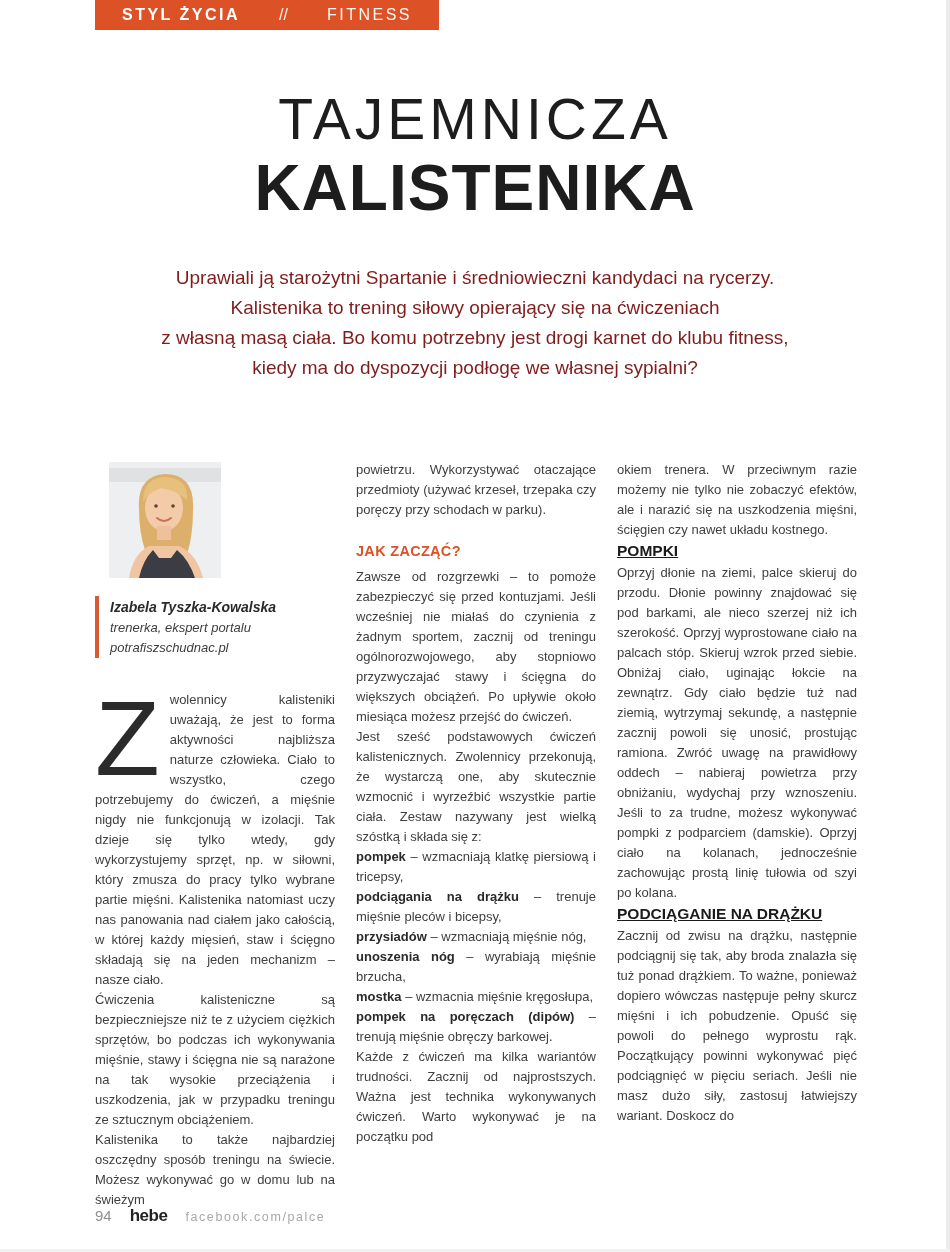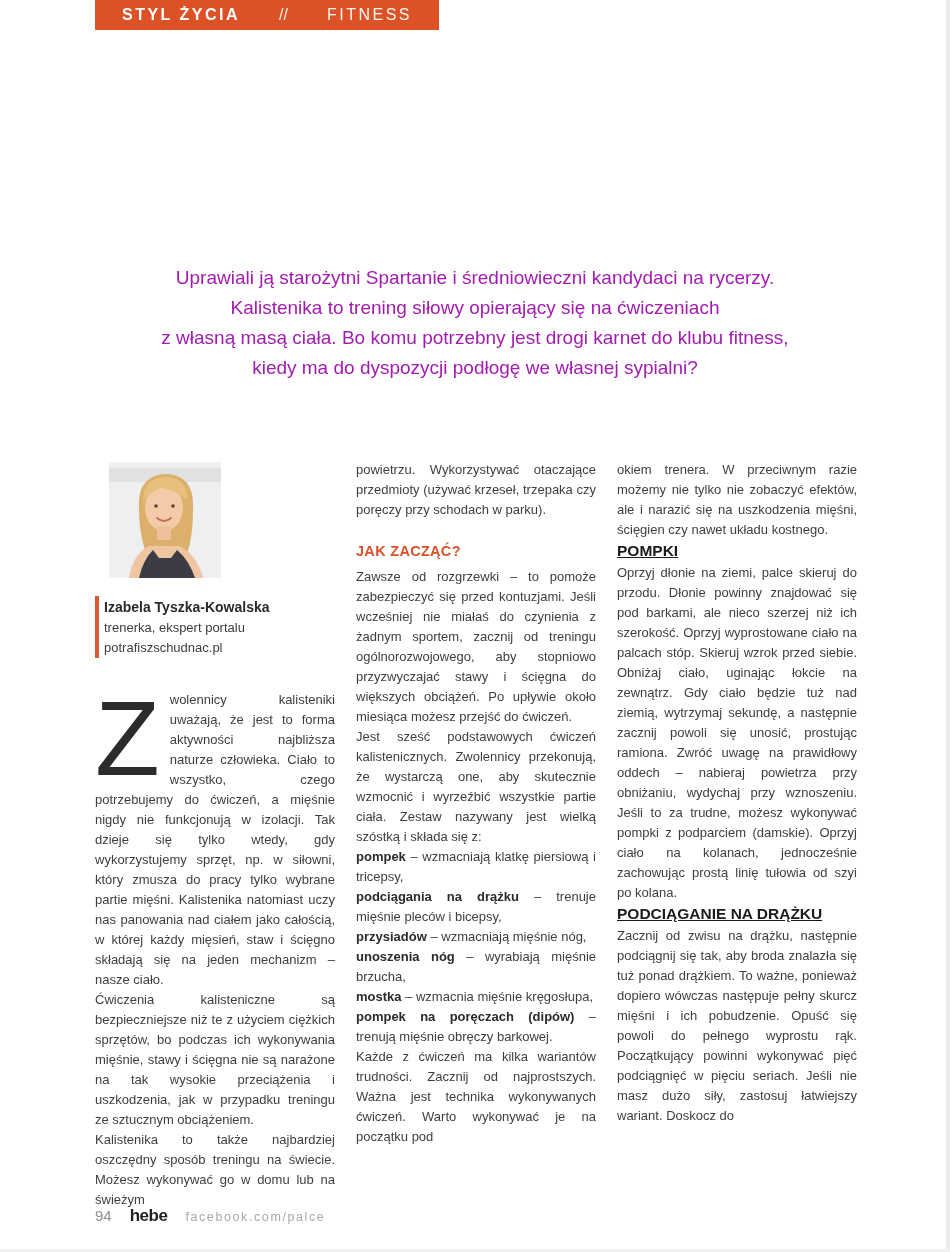--- a/index.html
+++ b/index.html
@@ -16,29 +16,29 @@
   .badge .sep{margin:0 9px;font-size:16px;opacity:.9;}
   .badge .light{font-weight:normal;font-size:16px;letter-spacing:2.5px;opacity:.95;}
 
   
   .title{position:absolute;top:86px;left:0;width:100%;margin:0;text-align:center;color:#1d1d1d;}
   .title .line1{display:block;font-size:57px;font-weight:300;letter-spacing:4px;line-height:66px;}
   .title .line2{display:block;font-size:64px;font-weight:bold;letter-spacing:1px;line-height:72px;}
 
   
   .intro{position:absolute;top:263px;left:50%;transform:translateX(-50%);width:740px;
-         text-align:center;color:#a21caf;font-size:19px;font-weight:300;line-height:30px;}
+         text-align:center;color:#7f1d1d;font-size:19px;font-weight:300;line-height:30px;}
 
   
   .columns{position:absolute;top:460px;left:95px;width:762px;display:flex;gap:21px;}
   .col{width:240px;color:#3e3e3e;font-size:13px;line-height:20px;text-align:justify;}
   .col p{margin:0;}
 
   .portrait{width:112px;height:116px;margin:2px 0 18px 14px;display:block;}
-  .author-caption{border-left:4px solid #d95b33;padding-left:5px;margin:0 0 32px 0;}
+  .author-caption{border-left:4px solid #d95b33;padding-left:11px;margin:0 0 32px 0;font-style:italic;}
   .author-name{font-weight:bold;font-size:14px;color:#2a2a2a;line-height:22px;text-align:left;}
   .author-role{font-size:13px;color:#3d3d3d;line-height:20px;text-align:left;}
 
   .dropcap{float:left;font-size:106px;line-height:84px;height:94px;margin:6px 10px 0 0;
            font-weight:300;color:#2b2b2b;}
 
   .orange-heading{color:#d9532a;font-size:14.5px;font-weight:bold;letter-spacing:.3px;
                   margin:21px 0 6px;text-align:left;}
   .black-subheading{color:#1b1b1b;font-size:15.5px;font-weight:bold;margin:1px 0 2px;text-align:left;text-decoration:underline;}
   .exercise b{color:#2a2a2a;}
@@ -53,20 +53,24 @@
 <body>
 
 <div class="page">
 
   <header class="badge">
     <span class="strong">STYL ŻYCIA</span>
     <span class="sep">//</span>
     <span class="light">FITNESS</span>
   </header>
 
+  <h1 class="title">
+    <span class="line1">TAJEMNICZA</span>
+    <span class="line2">KALISTENIKA</span>
+  </h1>
 
   <div class="intro">
     <div>Uprawiali ją starożytni Spartanie i średniowieczni kandydaci na rycerzy.</div>
     <div>Kalistenika to trening siłowy opierający się na ćwiczeniach</div>
     <div>z własną masą ciała. Bo komu potrzebny jest drogi karnet do klubu fitness,</div>
     <div>kiedy ma do dyspozycji podłogę we własnej sypialni?</div>
   </div>
 
   <div class="columns">
 

